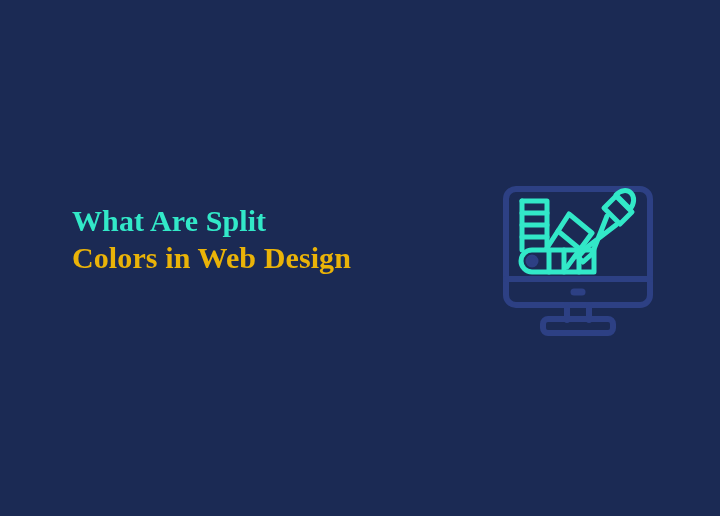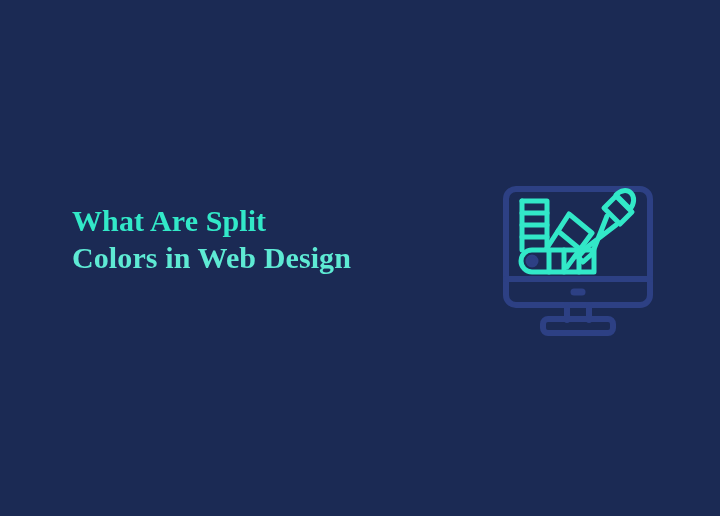--- a/index.html
+++ b/index.html
@@ -33,21 +33,21 @@
     display: block;
     font-family: "Liberation Serif", serif;
     font-weight: bold;
     font-size: 30px;
     line-height: 37px;
     letter-spacing: 0.1px;
     white-space: nowrap;
   }
 
   .headline-line.accent { color: #32e8c8; }
-  .headline-line.plain  { color: #5eead4; }
+  .headline-line.plain  { color: #eab308; }
 
   
   #illustration {
     position: absolute;
     left: 495px;
     top: 172px;
     width: 165px;
     height: 165px;
   }
   #illustration svg {

